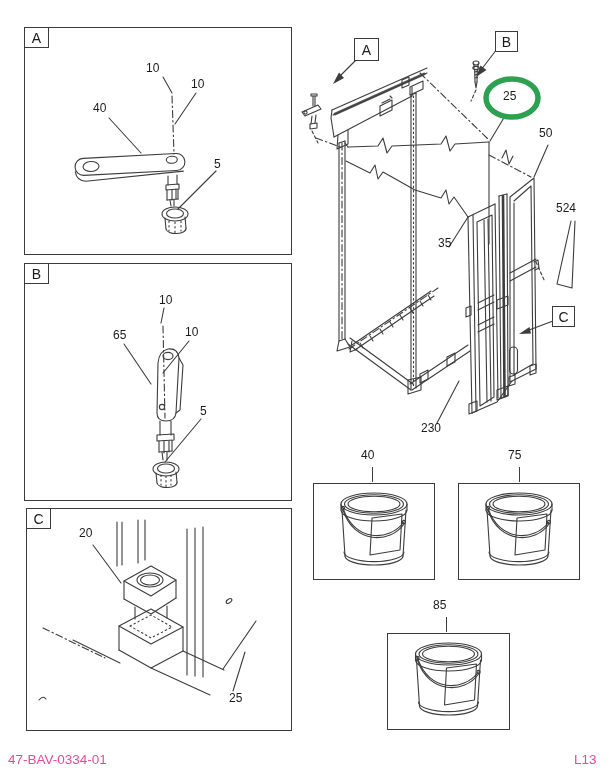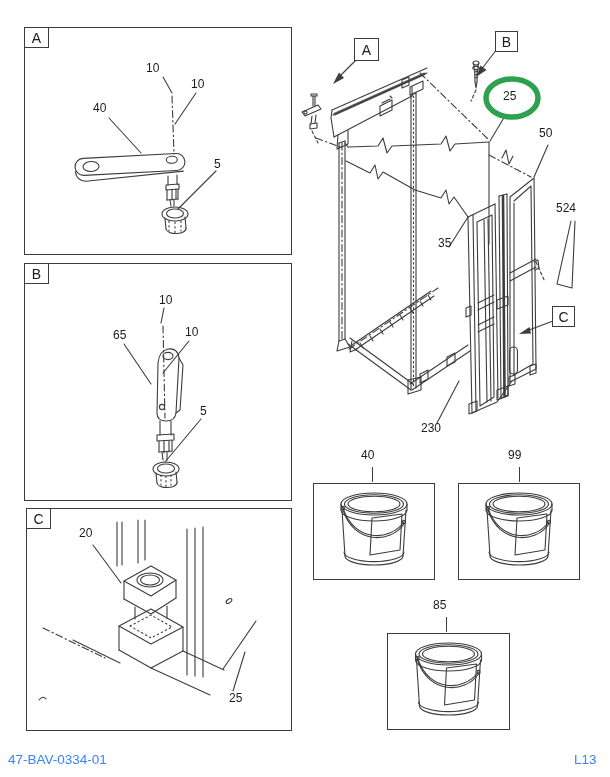--- a/index.html
+++ b/index.html
@@ -17,21 +17,21 @@
   .dwg{position:absolute;left:0;top:0;width:100%;height:100%;}
   .ln{stroke:#3d3d3d;stroke-width:1.1;fill:none;stroke-linecap:round;stroke-linejoin:round;}
   .thick{stroke-width:2.6;}
   .band{stroke-width:3;opacity:.85;}
   .da{stroke-dasharray:7,3,1.5,3;}
   .ds{stroke-dasharray:3,2.5;}
   .dt{stroke-dasharray:1.5,3;}
   .ah{fill:#3d3d3d;stroke:none;}
   .green{stroke:#2da14f;stroke-width:5.5;fill:none;}
   .tick{position:absolute;width:0;height:15px;border-left:1.5px solid #3d3d3d;}
-  .footer{position:absolute;font-size:13.5px;color:#3b82f6;}
+  .footer{position:absolute;font-size:13.5px;color:#ec4899;}
 </style>
 </head>
 <body>
 
 <div class="page">
 
   <div class="panel" style="left:24px;top:27px;width:266px;height:226px">
     <div class="cornerbox">
       <span>A</span>
     </div>
@@ -276,21 +276,21 @@
         <use href="#canSym"></use>
       </svg>
   </div>
   <div class="panel" style="left:387px;top:633px;width:121px;height:95px">
     <svg class="dwg" viewBox="0 0 120 95">
         <use href="#canSym"></use>
       </svg>
   </div>
 
   <span class="co" style="left:361px;top:448px">40</span>
-  <span class="co" style="left:508px;top:448px">99</span>
+  <span class="co" style="left:508px;top:448px">75</span>
   <span class="co" style="left:433px;top:598px">85</span>
   <div class="tick" style="left:372px;top:467px"></div>
   <div class="tick" style="left:519px;top:467px"></div>
   <div class="tick" style="left:446px;top:617px"></div>
 
   <span class="footer" style="left:8px;top:752px">47-BAV-0334-01</span>
   <span class="footer" style="left:574px;top:752px">L13</span>
 
 </div>
 

